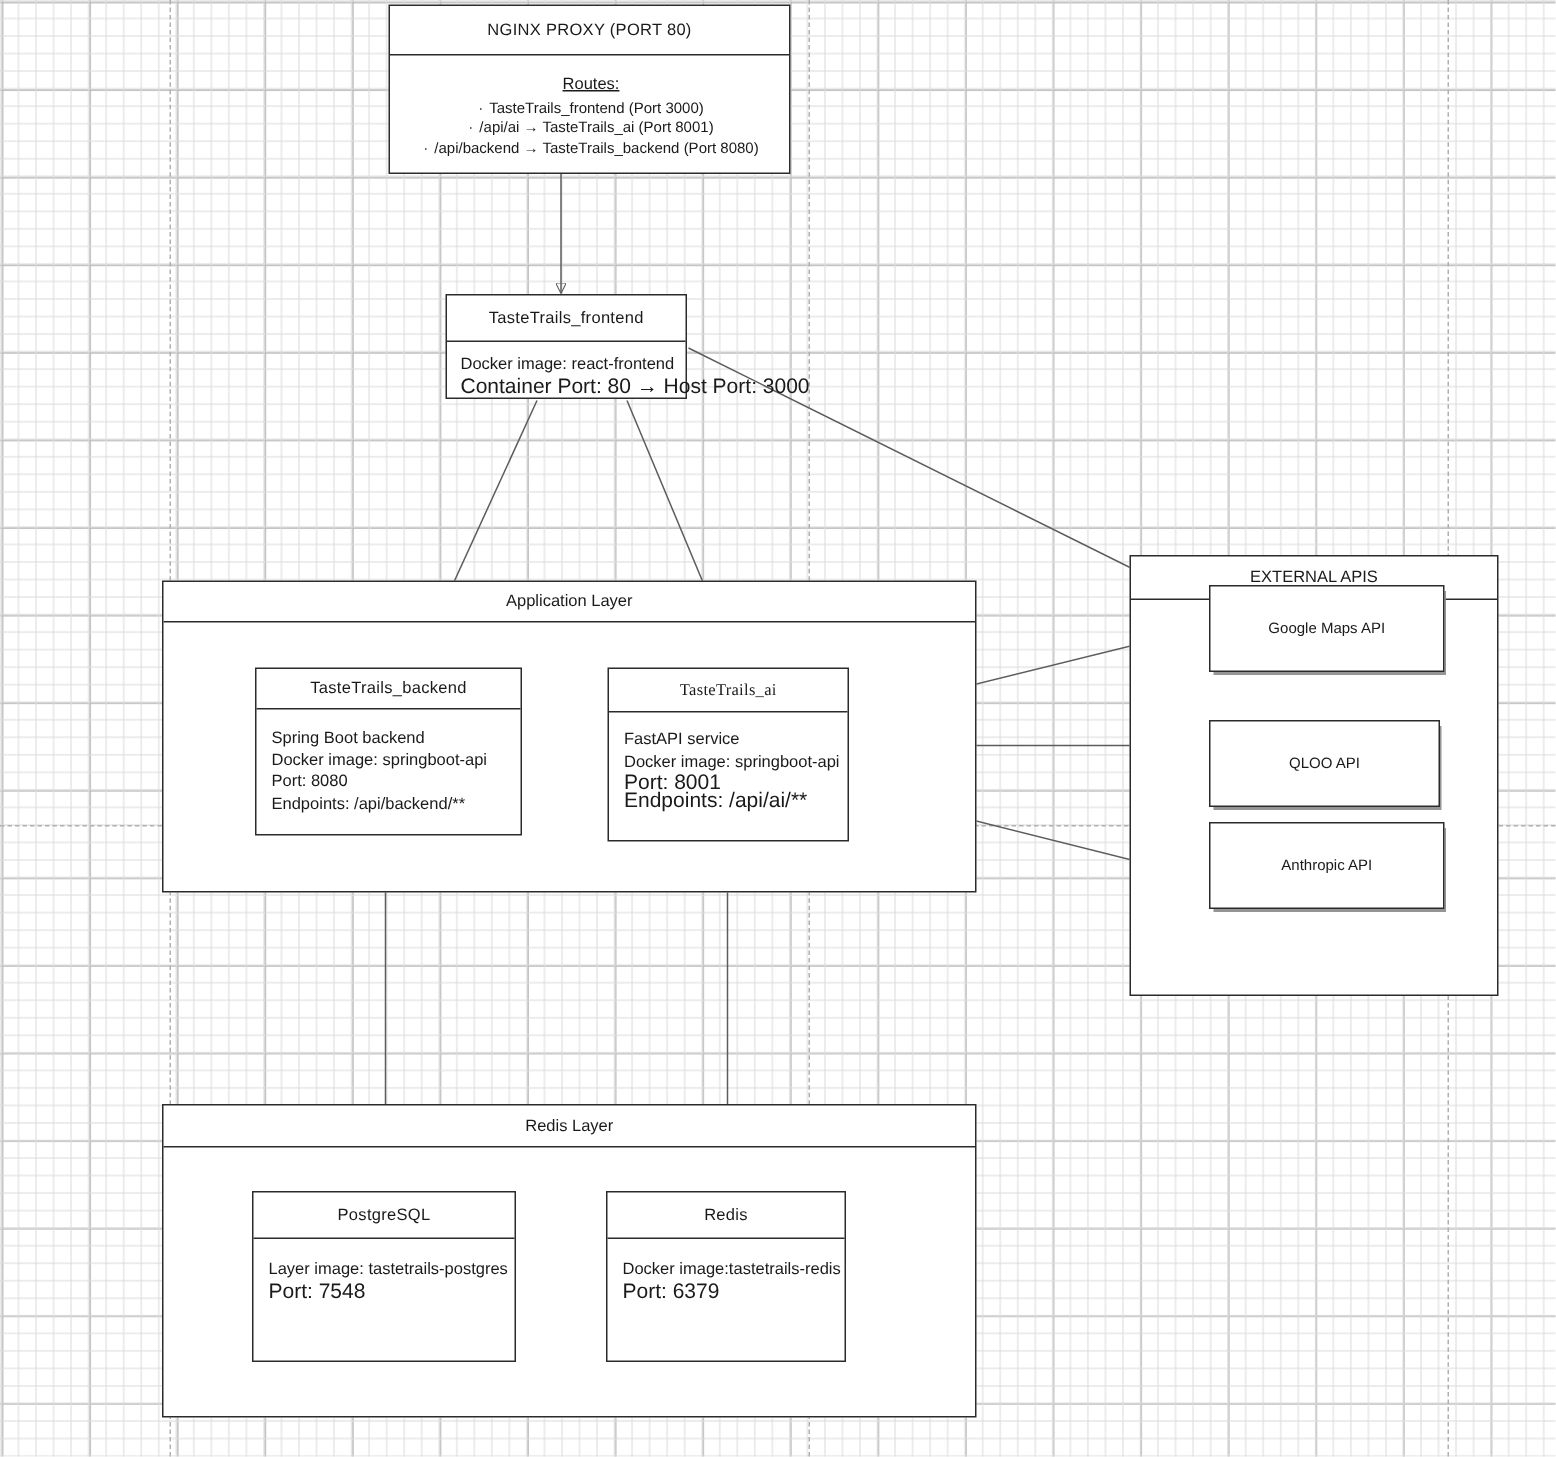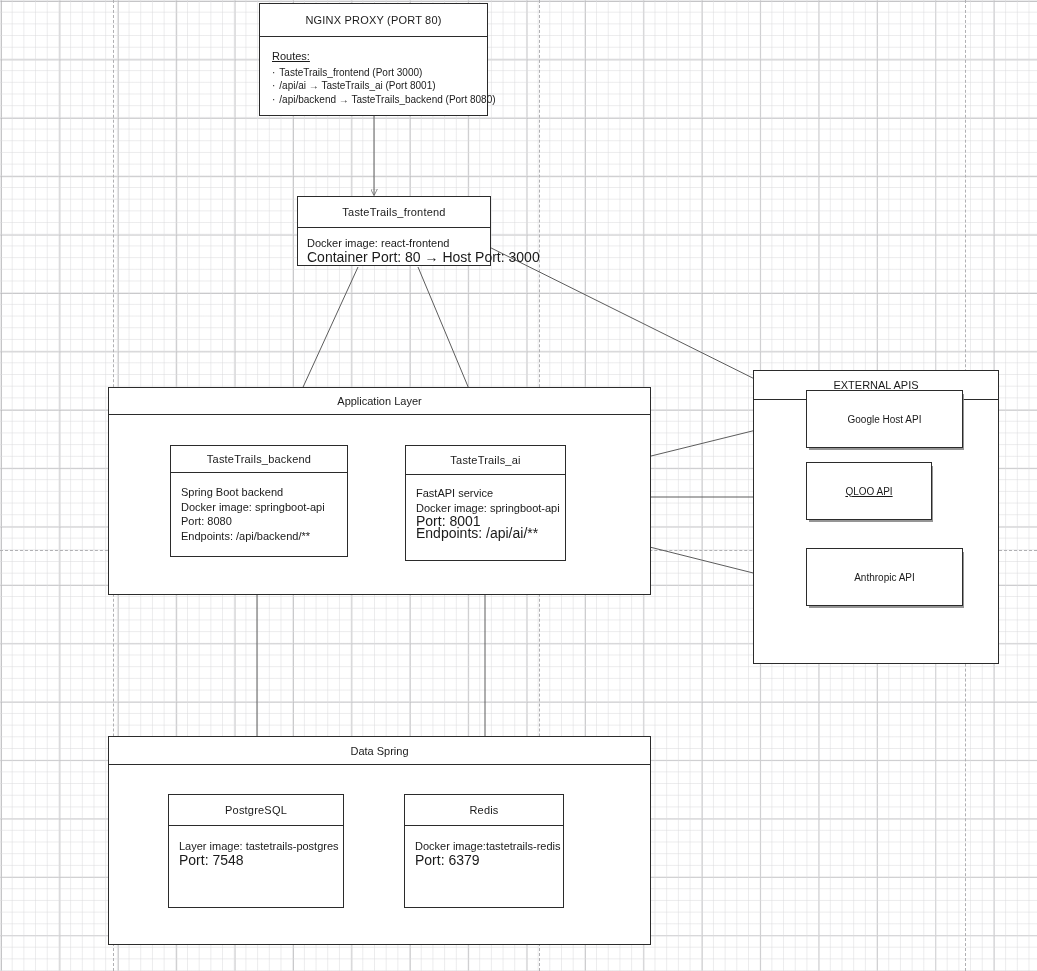--- a/index.html
+++ b/index.html
@@ -80,33 +80,33 @@
 
     <line x1="566" y1="497" x2="805" y2="497" marker-end="url(#arw)"></line>
 
     <line x1="566" y1="526" x2="805" y2="586" marker-end="url(#arw)"></line>
 
     <line x1="257" y1="557" x2="257" y2="793" marker-end="url(#arw)"></line>
 
     <line x1="485" y1="561" x2="485" y2="793" marker-end="url(#arw)"></line>
   </svg>
 
-  <div class="node" style="left:259px;top:3px;width:229px;height:113px;">
+  <div class="node" style="left:259px;top:3px;width:268px;height:113px;text-align:center;">
     <div class="hdr" style="height:33px;">NGINX PROXY (PORT 80)</div>
     <div class="body" style="padding-top:12px;">
       <div class="line" style="margin-bottom:2px;text-decoration:underline;">Routes:</div>
       <ul class="bullets">
         <li>TasteTrails_frontend (Port 3000)</li>
         <li>/api/ai → TasteTrails_ai (Port 8001)</li>
         <li>/api/backend → TasteTrails_backend (Port 8080)</li>
       </ul>
     </div>
   </div>
 
-  <div class="node" style="left:297px;top:196px;width:194px;height:70px;">
+  <div class="node" style="left:297px;top:196px;width:161px;height:70px;">
     <div class="hdr" style="height:31px;">TasteTrails_frontend</div>
     <div class="body" style="padding:8px 8px 4px 9px;">
       <div class="line">Docker image: react-frontend</div>
       <div class="line sm">Container Port: 80  → Host Port: 3000</div>
     </div>
   </div>
 
   <div class="container" style="left:108px;top:387px;width:543px;height:208px;">
     <div class="chdr" style="height:27px;">Application Layer</div>
   </div>
@@ -115,31 +115,31 @@
     <div class="hdr" style="height:27px;">TasteTrails_backend</div>
     <div class="body" style="padding:12px 8px 4px 10px;">
       <div class="line">Spring Boot backend</div>
       <div class="line">Docker image: springboot-api</div>
       <div class="line">Port: 8080</div>
       <div class="line">Endpoints: /api/backend/**</div>
     </div>
   </div>
 
   <div class="node" style="left:405px;top:445px;width:161px;height:116px;">
-    <div class="hdr" style="height:29px;">TasteTrails_ai</div>
+    <div class="hdr" style="height:29px;font-family:Liberation Serif, serif;">TasteTrails_ai</div>
     <div class="body" style="padding:11px 8px 4px 10px;">
       <div class="line">FastAPI service</div>
       <div class="line">Docker image: springboot-api</div>
       <div class="line sm">Port: 8001</div>
       <div class="line sm">Endpoints: /api/ai/**</div>
     </div>
   </div>
 
   <div class="container" style="left:108px;top:736px;width:543px;height:209px;">
-    <div class="chdr" style="height:28px;">Data Spring</div>
+    <div class="chdr" style="height:28px;">Redis Layer</div>
   </div>
 
   <div class="node" style="left:168px;top:794px;width:176px;height:114px;">
     <div class="hdr" style="height:31px;">PostgreSQL</div>
     <div class="body" style="padding:13px 8px 4px 10px;">
       <div class="line">Layer image: tastetrails-postgres</div>
       <div class="line sm">Port: 7548</div>
     </div>
   </div>
 
@@ -148,17 +148,17 @@
     <div class="body" style="padding:13px 8px 4px 10px;">
       <div class="line">Docker image:tastetrails-redis</div>
       <div class="line sm">Port: 6379</div>
     </div>
   </div>
 
   <div class="container" style="left:753px;top:338px;width:246px;height:294px;margin-top:32px;">
     <div class="chdr" style="height:29px;">EXTERNAL APIS</div>
   </div>
 
-  <div class="ext" style="left:806px;top:390px;width:157px;height:58px;">Google Host API</div>
-  <div class="ext" style="left:806px;top:462px;width:126px;height:58px;text-decoration:underline;">QLOO API</div>
+  <div class="ext" style="left:806px;top:390px;width:157px;height:58px;">Google Maps API</div>
+  <div class="ext" style="left:806px;top:480px;width:154px;height:58px;">QLOO API</div>
   <div class="ext" style="left:806px;top:548px;width:157px;height:58px;">Anthropic API</div>
 
 </div>
 
 </body></html>

